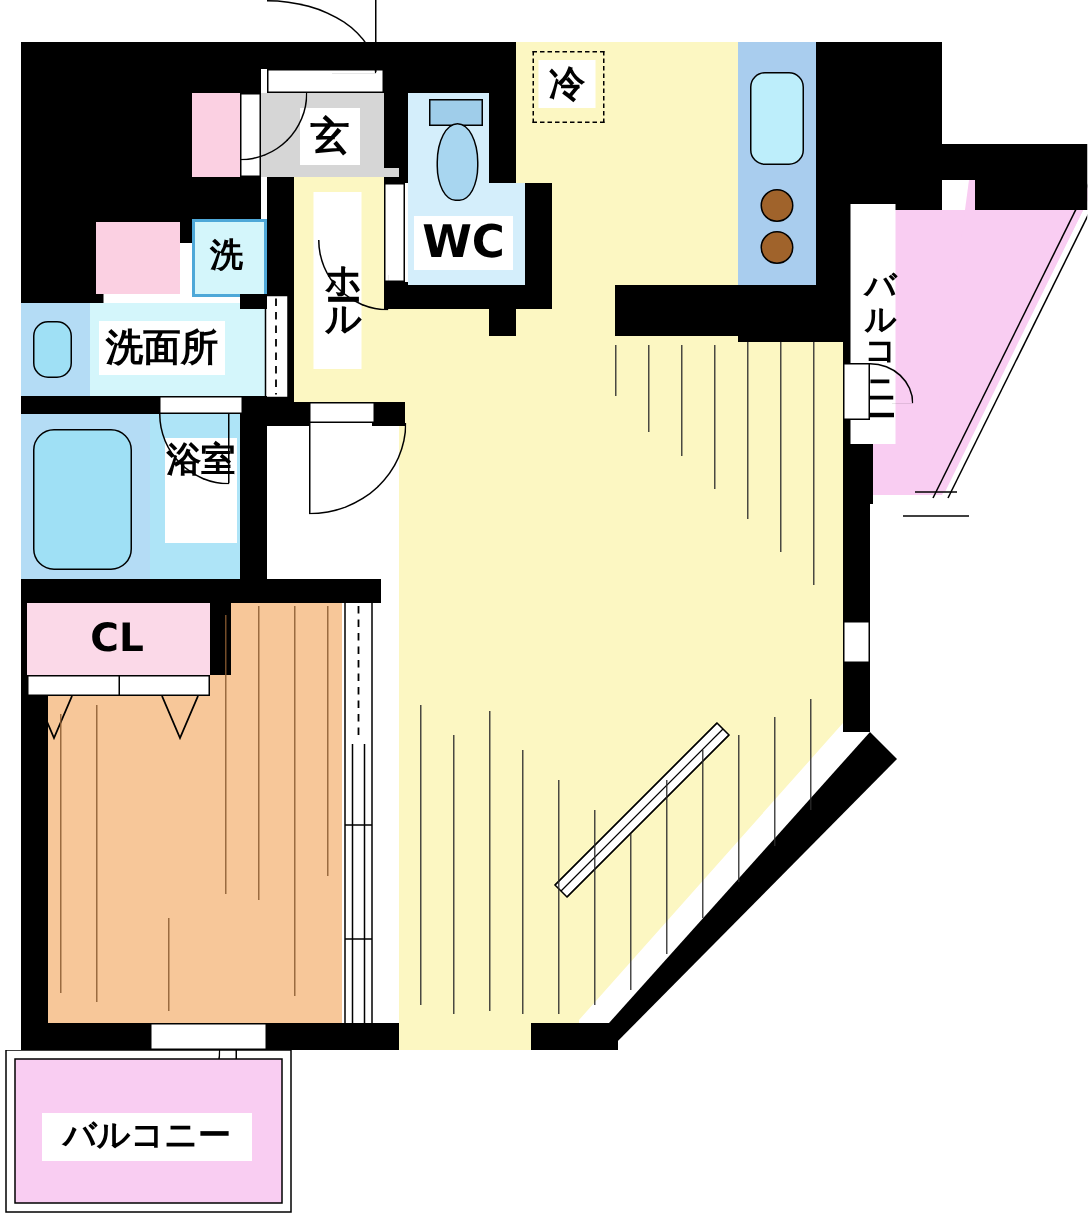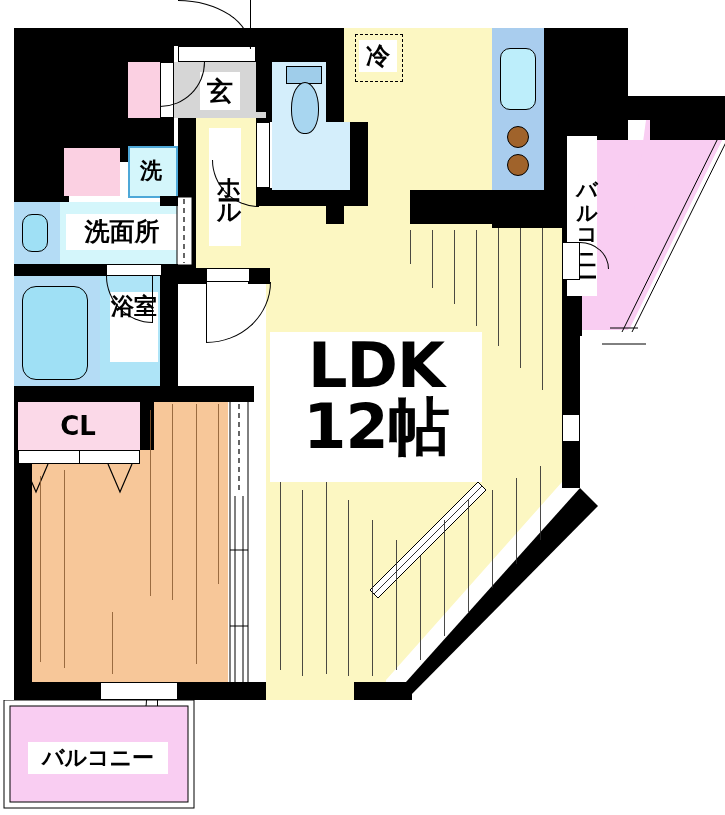--- a/index.html
+++ b/index.html
@@ -244,22 +244,20 @@
   <div class="grain" style="left:542px; top:228px; height:162px;"></div>
 
   <svg class="abs" width="140" height="24" style="left:420px; top:202px;">
     <line x1="2" y1="4" x2="130" y2="4" stroke="#000" stroke-width="1.2" stroke-dasharray="5,4"></line>
     <line x1="2" y1="16" x2="130" y2="16" stroke="#000" stroke-width="1.2" stroke-dasharray="5,4"></line>
   </svg>
 
   <div class="door-white" style="left:562px; top:276px; width:18px; height:48px;"></div>
   <div class="door-white" style="left:562px; top:414px; width:18px; height:28px;"></div>
 
-  <div class="lbl lbl-ldk" style="left:270px; top:332px; width:200px; height:142px; padding:4px 6px;"><span>LDK</span>
-<span>12帖</span></div>
 
   <div class="fill f-hall" style="left:196px; top:118px; width:70px; height:160px;"></div>
   <div class="wall" style="left:178px; top:118px; width:18px; height:160px;"></div>
   <div class="wall" style="left:256px; top:112px; width:16px; height:10px;"></div>
   <div class="wall" style="left:178px; top:268px; width:28px; height:16px;"></div>
   <div class="wall" style="left:248px; top:268px; width:22px; height:16px;"></div>
 
   <div class="lbl lbl-hall" style="left:209px; top:128px; width:32px; height:118px;">ホール</div>
 
   <div class="door-plain" style="left:206px; top:268px; width:44px; height:14px; border:1px solid #000; box-sizing:border-box;"></div>
@@ -280,30 +278,31 @@
   <div class="wall" style="left:160px; top:46px; width:14px; height:72px;"></div>
 
   <div class="fill f-pinkbox" style="left:128px; top:62px; width:32px; height:56px;"></div>
   <div class="door-white" style="left:160px; top:62px; width:14px; height:56px;"></div>
   <div class="arc arc-br" style="left:160px; top:62px; width:44px; height:44px; border-radius:0 0 100% 0;"></div>
 
   <div class="fill f-wc" style="left:272px; top:62px; width:56px; height:60px;"></div>
   <div class="fill f-wc" style="left:272px; top:122px; width:78px; height:68px;"></div>
   <div class="toilet-tank" style="left:286px; top:66px; width:34px; height:16px;"></div>
   <div class="toilet-bowl" style="left:291px; top:82px; width:26px; height:50px;"></div>
+  <div class="lbl lbl-wc" style="left:276px; top:144px; width:66px; height:36px; line-height:36px;">WC</div>
   <div class="wall" style="left:272px; top:46px; width:54px; height:16px;"></div>
   <div class="wall" style="left:326px; top:46px; width:18px; height:76px;"></div>
   <div class="wall" style="left:350px; top:122px; width:18px; height:68px;"></div>
   <div class="wall" style="left:272px; top:190px; width:96px; height:16px;"></div>
   <div class="wall" style="left:256px; top:188px; width:16px; height:18px;"></div>
 
   <div class="fill f-wash" style="left:14px; top:202px; width:164px; height:62px;"></div>
   <div class="fill f-bathtubarea" style="left:14px; top:202px; width:46px; height:62px;"></div>
   <div class="sink-basin" style="left:22px; top:214px; width:24px; height:36px;"></div>
-  <div class="lbl lbl-wash" style="left:66px; top:214px; width:112px; height:36px; line-height:36px;">洗面所</div>
+  <div class="lbl lbl-wash" style="left:66px; top:214px; width:84px; height:36px; line-height:36px;">洗面所</div>
 
   <div class="washer-box" style="left:128px; top:146px; width:46px; height:48px;"></div>
   <div class="lbl lbl-sen" style="left:134px; top:156px; width:34px; height:30px; line-height:30px; background:#d4f6fb;">洗</div>
   <div class="fill f-pinkbox" style="left:64px; top:148px; width:56px; height:48px;"></div>
 
   <svg class="abs" width="18" height="70" style="left:176px; top:196px;">
     <rect x="1" y="1" width="15" height="68" fill="#ffffff" stroke="#000" stroke-width="1"></rect>
     <line x1="8" y1="3" x2="8" y2="67" stroke="#000" stroke-width="1.2" stroke-dasharray="5,4"></line>
   </svg>
 

